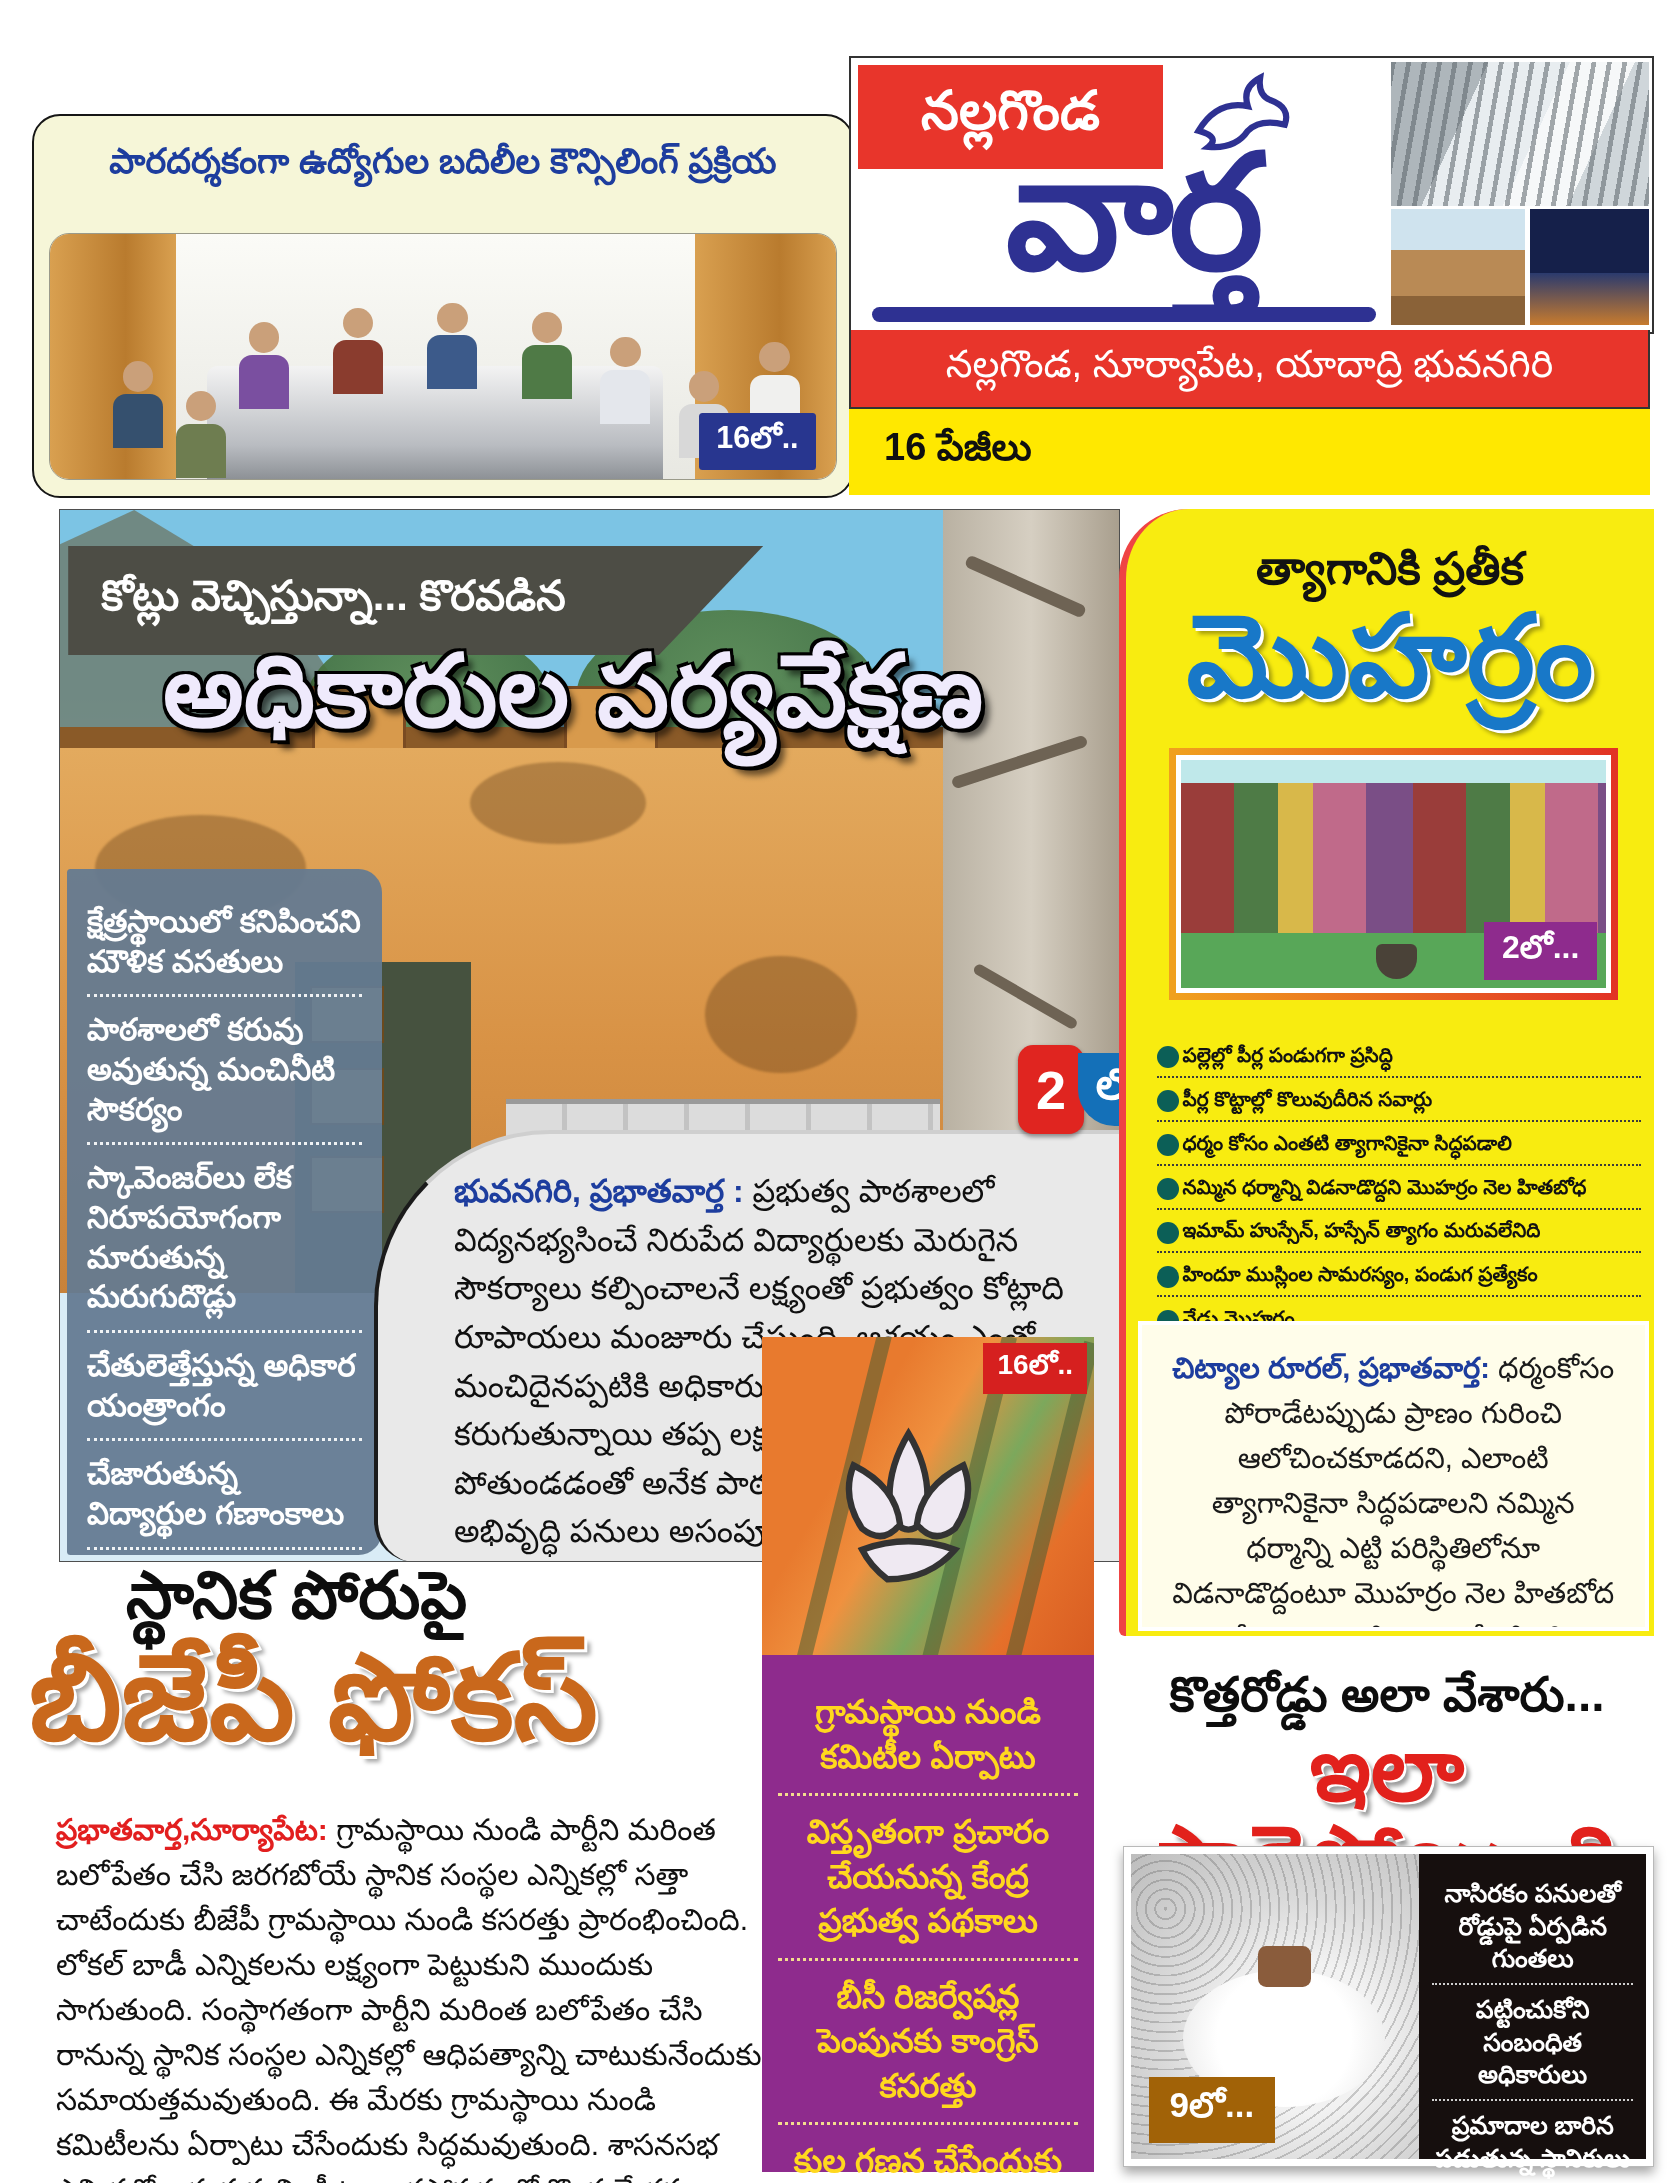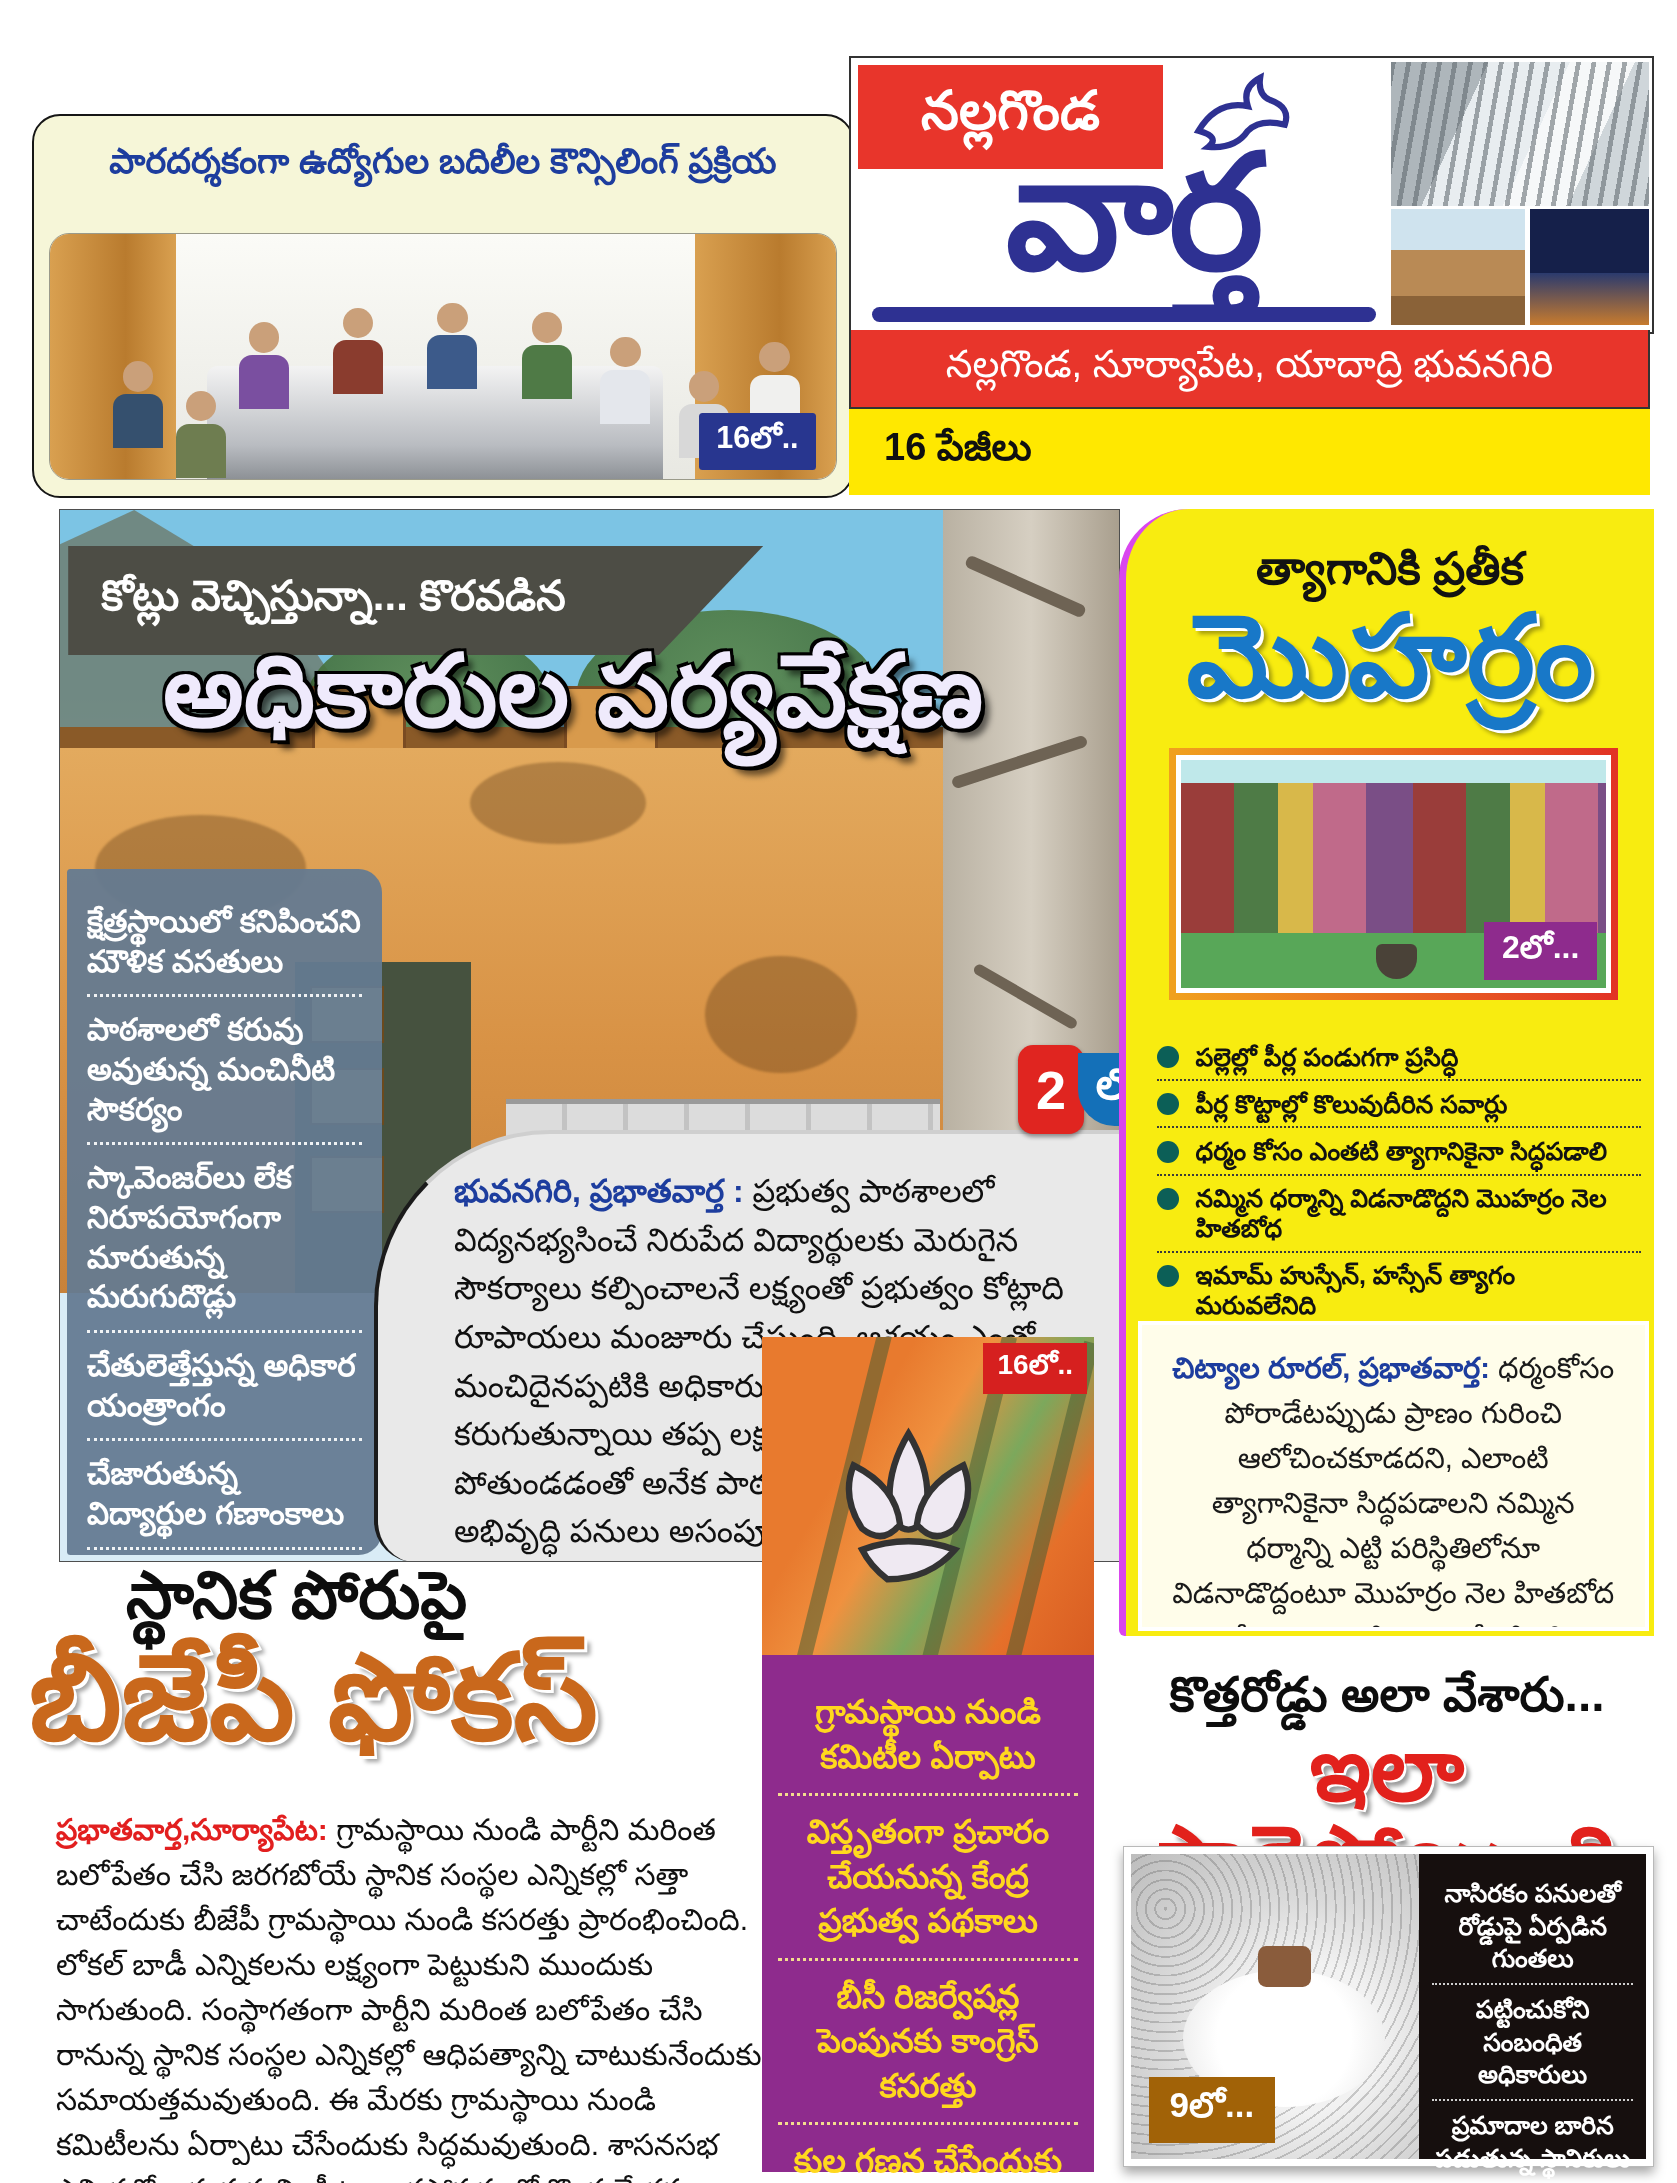--- a/index.html
+++ b/index.html
@@ -88,35 +88,35 @@
 
   
   .flags-photo{left:762px;top:1337px;width:332px;height:318px;overflow:hidden;z-index:6;
     background:linear-gradient(120deg,#e87a2e 0 30%,#f0913f 45%,#7ca85c 62%,#e5702a 80%,#d85c22);}
   .flag-stripe{position:absolute;width:15.2px;height:120%;background:rgba(60,90,50,.5);transform:rotate(14deg);}
   .badge-16-red{position:absolute;right:7px;top:5.9px;background:#d6201f;color:#fff;
     font-size:28px;font-weight:bold;padding:5.9px 14px;}
 
   
   .moh-col{left:1119px;top:509px;width:535px;height:1127px;background:#f8ec10;
-    border-left:7px solid #d946ef;border-radius:70px 0 0 5.9px;box-sizing:border-box;overflow:hidden;z-index:4;}
+    border-left:7px solid #ef4444;border-radius:70px 0 0 5.9px;box-sizing:border-box;overflow:hidden;z-index:4;}
   .moh-kicker{position:absolute;left:0;top:34px;width:100%;text-align:center;font-size:45px;font-weight:bold;color:#121212;}
   .moh-headline{position:absolute;left:0;top:87px;width:100%;text-align:center;font-size:115px;
     font-weight:bold;color:#1878c8;line-height:1.05;text-shadow:2.9px 2.9px 0 #fff,5.9px 5.9px 4.7px rgba(0,0,0,.35);}
   .moh-frame{position:absolute;left:43px;top:239px;width:449px;height:252px;border:7px solid;
     border-image:linear-gradient(90deg,#f0a01e,#e23324) 1;background:#fff;box-sizing:border-box;padding:4.7px;}
   .moh-photo{position:relative;width:100%;height:100%;overflow:hidden;
     background:linear-gradient(180deg,#bfe8ea 0 10%,transparent 10%),
       repeating-linear-gradient(90deg,#9a3d3a 0 53px,#4e7b46 53px 97px,#d8b84a 97px 132px,#c06a8a 132px 185px,#7a4e86 185px 232px);}
   .moh-floor{position:absolute;left:0;bottom:0;width:100%;height:24%;background:#58a758;}
   .moh-object{position:absolute;left:46%;bottom:4%;width:41px;height:35px;background:#4a4238;border-radius:7px 7px 23.5px 23.5px;}
   .moh-photo-badge{position:absolute;right:9.4px;bottom:8.2px;background:#8e2b8d;color:#fff;
     font-size:32px;font-weight:bold;padding:7px 17.6px;}
   .moh-bullets{position:absolute;left:30.5px;top:525px;width:484px;}
-  .moh-bullet{display:flex;gap:17px;align-items:flex-start;font-size:25px;font-weight:bold;color:#121212;
+  .moh-bullet{display:flex;gap:4px;align-items:center;font-size:20px;font-weight:bold;color:#121212;
     padding:7.6px 0;border-bottom:2.9px dotted #3a3a3a;line-height:1.2;}
   .moh-bullet .dot{flex:none;width:22px;height:22px;border-radius:50%;background:#0c5f57;margin-top:4.7px;}
   .moh-article{position:absolute;left:11.7px;top:812px;width:511px;height:310px;background:#fffdea;
     border:4.7px solid #ffffff;box-sizing:border-box;padding:21px 26px;font-size:29px;line-height:1.55;
     color:#1a1a1a;text-align:center;overflow:hidden;}
 
   
   .bjp-kicker{left:126px;top:1561px;width:586px;font-size:66px;font-weight:bold;color:#0d0d0d;line-height:1.05;}
   .bjp-headline{left:29px;top:1637px;width:739px;font-size:120px;font-weight:bold;color:#c9681c;line-height:1;
     text-shadow:2.9px 2.9px 0 #fff,5.9px 5.9px 4.7px rgba(0,0,0,.35);}

